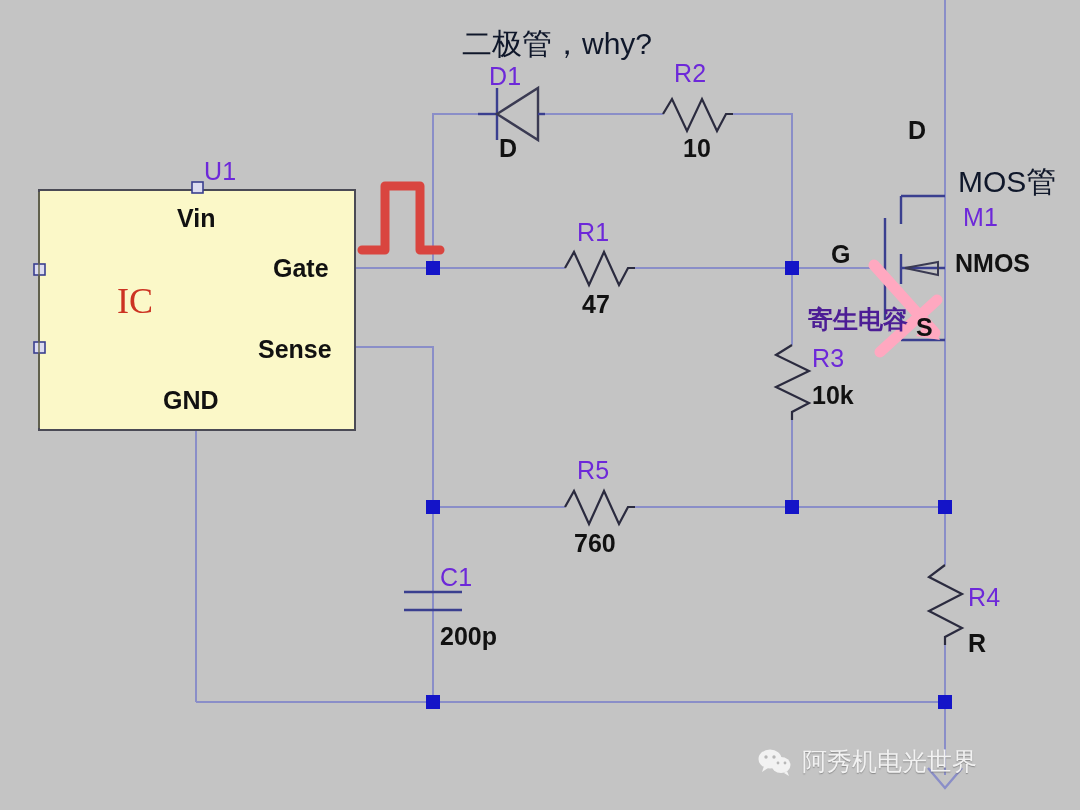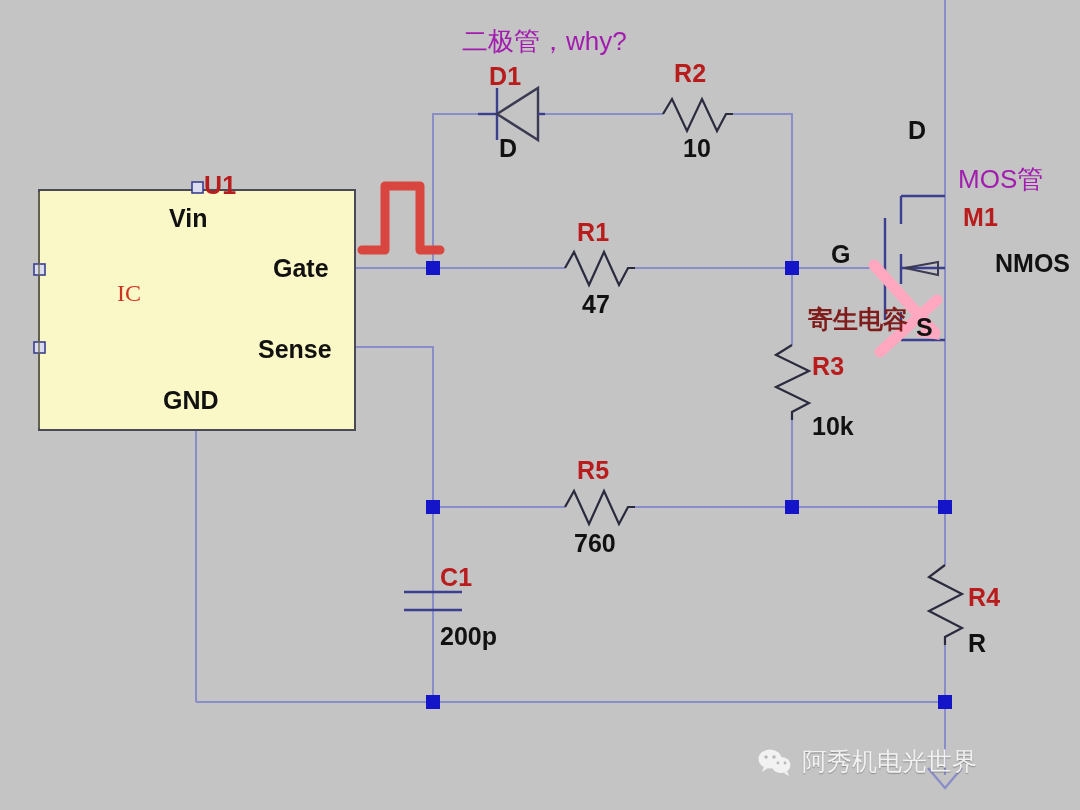--- a/index.html
+++ b/index.html
@@ -6,26 +6,26 @@
   body{
     width:1080px;height:810px;
     background:#c4c4c4;
     font-family:"Liberation Sans","DejaVu Sans",sans-serif;
     overflow:hidden;
     position:relative;
   }
   #stage{position:absolute;left:0;top:0;width:1080px;height:810px;}
   svg.layer{position:absolute;left:0;top:0;width:1080px;height:810px;}
   .lbl{position:absolute;white-space:nowrap;}
-  .ref{font-weight:bold;color:#b91c1c;font-size:25px;letter-spacing:.2px;}
+  .ref{font-weight:normal;color:#6d28d9;font-size:25px;letter-spacing:.2px;}
   .val{font-weight:bold;color:#111;font-size:25px;}
   .pin{font-weight:bold;color:#111;font-size:25px;}
-  .note{color:#a21caf;font-size:26px;font-weight:normal;}
-  .note-b{color:#7f1d1d;font-size:25px;font-weight:bold;}
-  .ic-word{color:#cc3322;font-size:24px;font-family:"Liberation Serif","DejaVu Serif",serif;}
+  .note{color:#0f172a;font-size:30px;font-weight:normal;}
+  .note-b{color:#4c1d95;font-size:25px;font-weight:bold;}
+  .ic-word{color:#cc3322;font-size:36px;font-family:"Liberation Serif","DejaVu Serif",serif;}
   .wm{color:#f2f2f2;font-size:25px;text-shadow:0 1px 1px rgba(90,90,90,.55);}
   .wm-wrap{position:absolute;display:flex;align-items:center;gap:10px;text-align:center;}
 </style>
 </head>
 <body>
 
 <div id="stage">
 
   <svg class="layer" viewBox="0 0 1080 810">
     <g stroke="#8a8ec8" stroke-width="2.6" fill="none" shape-rendering="crispEdges">
@@ -155,50 +155,50 @@
       <rect x="192" y="182" width="11" height="11"></rect>
       <rect x="34" y="264" width="11" height="11"></rect>
       <rect x="34" y="342" width="11" height="11"></rect>
     </g>
 
     <g stroke="#6a6a4a" stroke-width="1.4">
       <path d="M39 192 L39 428"></path>
     </g>
   </svg>
 
-  <div class="lbl ref" style="left:204px;top:157px;margin-top:14px;">U1</div>
-  <div class="lbl pin" style="left:169px;top:204px;">Vin</div>
+  <div class="lbl ref" style="left:204px;top:157px;">U1</div>
+  <div class="lbl pin" style="left:177px;top:204px;">Vin</div>
   <div class="lbl pin" style="left:273px;top:254px;">Gate</div>
   <div class="lbl pin" style="left:258px;top:335px;text-align:center;">Sense</div>
   <div class="lbl pin" style="left:163px;top:386px;">GND</div>
   <div class="lbl ic-word" style="left:117px;top:280px;">IC</div>
 
   <div class="lbl ref" style="left:489px;top:62px;">D1</div>
   <div class="lbl val" style="left:499px;top:134px;">D</div>
 
   <div class="lbl ref" style="left:674px;top:59px;">R2</div>
   <div class="lbl val" style="left:683px;top:134px;">10</div>
 
   <div class="lbl ref" style="left:577px;top:218px;text-align:right;">R1</div>
   <div class="lbl val" style="left:582px;top:290px;">47</div>
 
-  <div class="lbl ref" style="left:812px;top:352px;">R3</div>
-  <div class="lbl val" style="left:812px;top:381px;margin-top:31px;">10k</div>
+  <div class="lbl ref" style="left:812px;top:344px;">R3</div>
+  <div class="lbl val" style="left:812px;top:381px;">10k</div>
 
   <div class="lbl ref" style="left:577px;top:456px;">R5</div>
   <div class="lbl val" style="left:574px;top:529px;">760</div>
 
   <div class="lbl ref" style="left:968px;top:583px;">R4</div>
   <div class="lbl val" style="left:968px;top:629px;">R</div>
 
   <div class="lbl ref" style="left:440px;top:563px;text-align:center;">C1</div>
   <div class="lbl val" style="left:440px;top:622px;">200p</div>
 
   <div class="lbl ref" style="left:955px;top:203px;margin-left:8px;">M1</div>
-  <div class="lbl val" style="left:955px;top:249px;margin-left:40px;">NMOS</div>
+  <div class="lbl val" style="left:955px;top:249px;">NMOS</div>
 
   <div class="lbl pin" style="left:908px;top:116px;">D</div>
   <div class="lbl pin" style="left:831px;top:240px;">G</div>
   <div class="lbl pin" style="left:916px;top:313px;">S</div>
 
   <div class="lbl note" style="left:462px;top:24px;">二极管，why?</div>
   <div class="lbl note" style="left:958px;top:162px;">MOS管</div>
   <div class="lbl note-b" style="left:808px;top:303px;">寄生电容</div>
 
   <div class="wm-wrap" style="left:758px;top:745px;">

